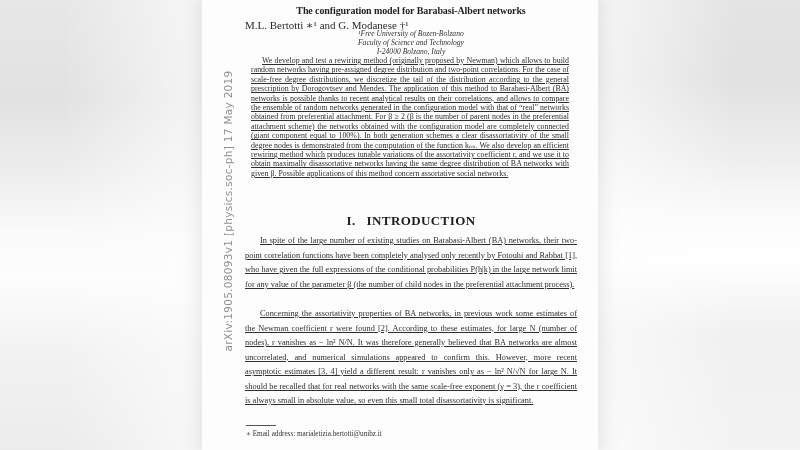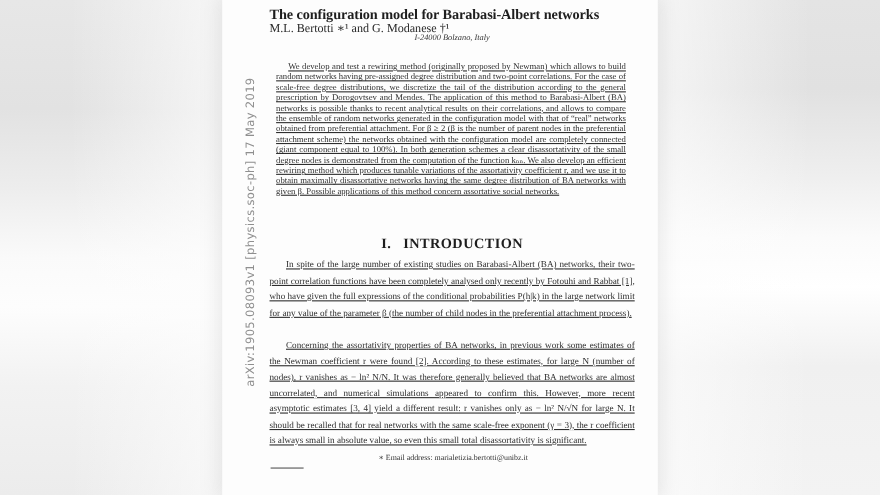--- a/index.html
+++ b/index.html
@@ -48,21 +48,21 @@
     white-space: nowrap;
     font-family: "DejaVu Sans", sans-serif;
     font-size: 10.5px; letter-spacing: 0.3px;
     color: #8f8f8f;
   }
 
   .content { position: absolute; left: 43px; top: 0; width: 332px; height: 450px; }
 
   .title {
     position: absolute; top: 5px; left: 0; width: 100%; margin: 0;
-    font-size: 13px; font-weight: 700;
+    text-align: center; font-size: 10px; font-weight: 700;
     letter-spacing: -0.1px; color: #1e1e1e;
   }
   .authors {
     position: absolute; top: 19px; left: 0; width: 100%;
     text-align: left; font-size: 11px; color: #2a2a2a;
   }
   .affil {
     position: absolute; top: 29px; left: 0; width: 100%;
     text-align: center; font-style: italic;
     font-size: 7.6px; line-height: 9.2px; color: #333;
@@ -86,39 +86,41 @@
   .para2 { top: 307px; }
 
   .fnrule {
     position: absolute; top: 425px; left: 1px; width: 30px;
     border-top: 1px solid #555;
   }
   .fn {
     position: absolute; left: 1px; width: 100%;
     font-size: 7.2px; color: #333;
   }
-  .fn1 { top: 411px; text-align: center; }
+  .fn1 { top: 429px; }
   .fn2 { top: 438px; }
 </style>
 </head>
 <body>
 
 <div class="screen">
   <div class="bg-left"></div>
   <div class="bg-right"></div>
 
   <div class="page">
     <div class="watermark">arXiv:1905.08093v1  [physics.soc-ph]  17 May 2019</div>
 
     <div class="content">
       <h1 class="title">The configuration model for Barabasi-Albert networks</h1>
 
       <div class="authors">M.L. Bertotti ∗¹ and G. Modanese †¹</div>
 
       <div class="affil">
+        <div>¹Free University of Bozen-Bolzano</div>
+        <div>Faculty of Science and Technology</div>
         <div>I-24000 Bolzano, Italy</div>
       </div>
 
       <p class="abstract">We develop and test a rewiring method (originally proposed by Newman) which allows to build random networks having pre-assigned degree distribution and two-point correlations. For the case of scale-free degree distributions, we discretize the tail of the distribution according to the general prescription by Dorogovtsev and Mendes. The application of this method to Barabasi-Albert (BA) networks is possible thanks to recent analytical results on their correlations, and allows to compare the ensemble of random networks generated in the configuration model with that of “real” networks obtained from preferential attachment. For β ≥ 2 (β is the number of parent nodes in the preferential attachment scheme) the networks obtained with the configuration model are completely connected (giant component equal to 100%). In both generation schemes a clear disassortativity of the small degree nodes is demonstrated from the computation of the function kₙₙ. We also develop an efficient rewiring method which produces tunable variations of the assortativity coefficient r, and we use it to obtain maximally disassortative networks having the same degree distribution of BA networks with given β. Possible applications of this method concern assortative social networks.</p>
 
       <h2 class="sec-heading">I.   INTRODUCTION</h2>
 
       <p class="para para1">In spite of the large number of existing studies on Barabasi-Albert (BA) networks, their two-point correlation functions have been completely analysed only recently by Fotouhi and Rabbat [1], who have given the full expressions of the conditional probabilities P(h|k) in the large network limit for any value of the parameter β (the number of child nodes in the preferential attachment process).</p>
 
       <p class="para para2">Concerning the assortativity properties of BA networks, in previous work some estimates of the Newman coefficient r were found [2]. According to these estimates, for large N (number of nodes), r vanishes as − ln² N/N. It was therefore generally believed that BA networks are almost uncorrelated, and numerical simulations appeared to confirm this. However, more recent asymptotic estimates [3, 4] yield a different result: r vanishes only as − ln² N/√N for large N. It should be recalled that for real networks with the same scale-free exponent (γ = 3), the r coefficient is always small in absolute value, so even this small total disassortativity is significant.</p>

